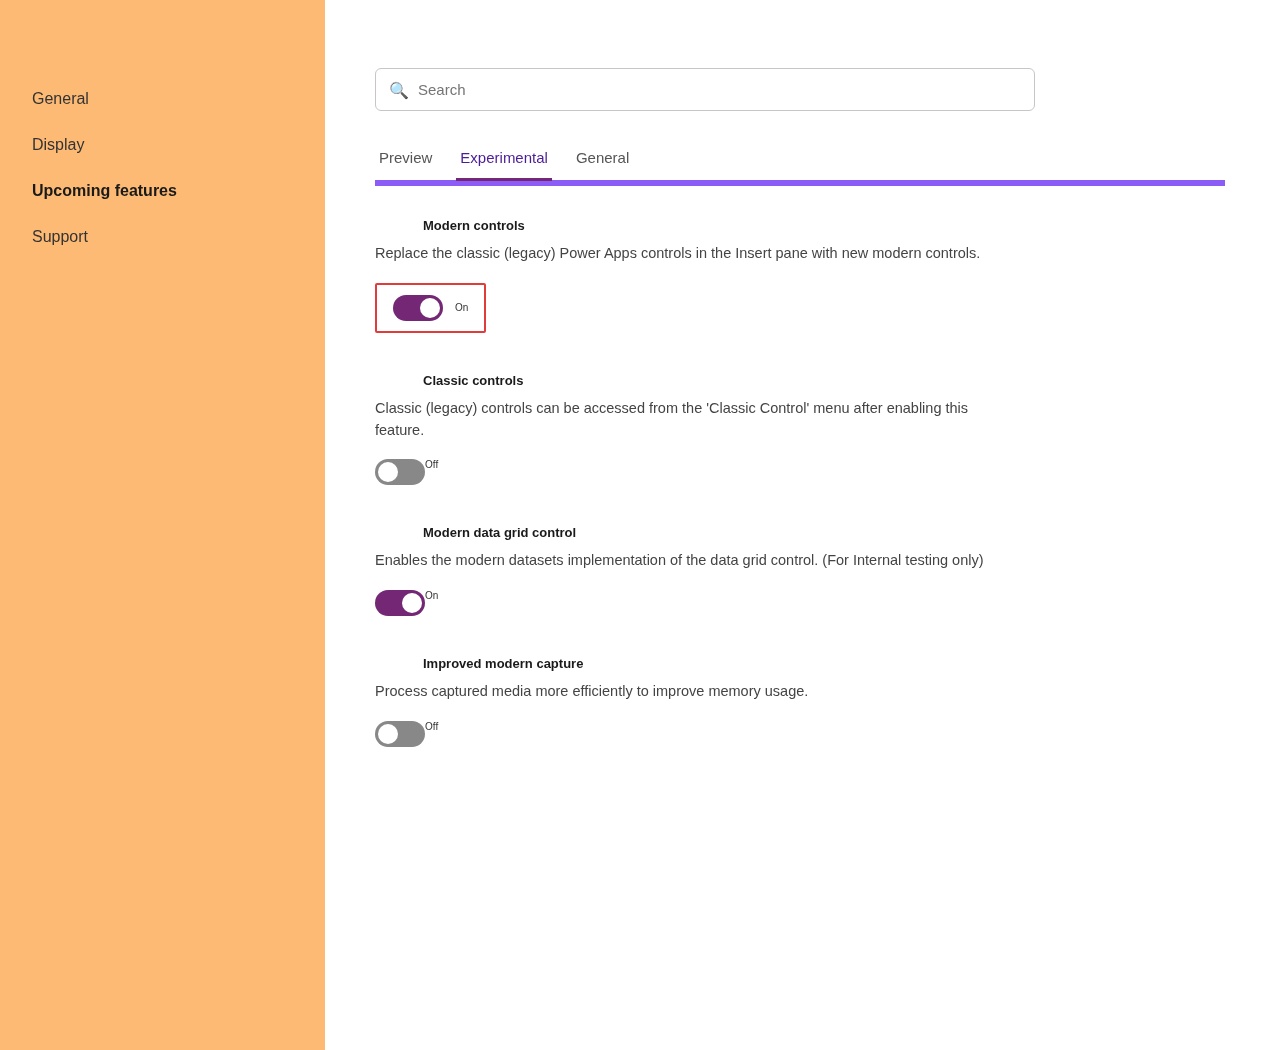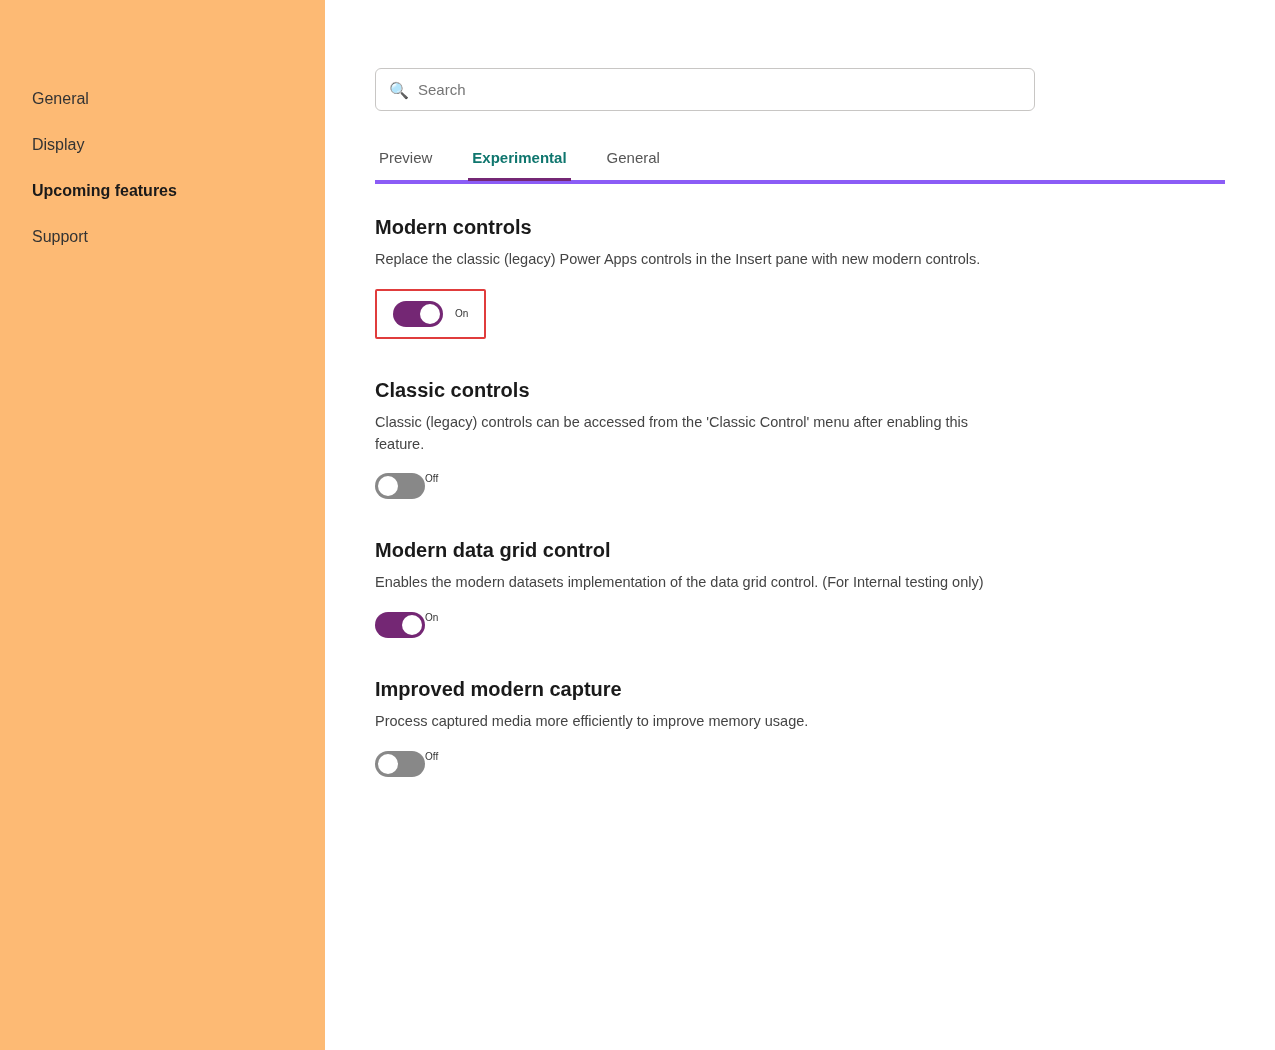--- a/index.html
+++ b/index.html
@@ -88,51 +88,52 @@
       border-radius: 6px;
       font-size: 15px;
       color: #666;
       outline: none;
       font-family: inherit;
     }
 
     
     .tabs {
       display: flex;
-      gap: 32px;
-      border-bottom: 4px solid #8b5cf6;
+      gap: 20px;
+      border-bottom: 6px solid #8b5cf6;
       margin-bottom: 32px;
     }
 
     .tab {
       padding: 10px 4px 12px 4px;
       font-size: 15px;
       color: #555;
       cursor: pointer;
       border-bottom: 3px solid transparent;
       margin-bottom: -1px;
       font-weight: 400;
     }
 
     .tab.active {
-      color: #0f766e;
+      color: #4c1d95;
       border-bottom: 3px solid #742774;
-      font-weight: 700;
+      font-weight: 400;
     }
 
     
     .feature-section {
       margin-bottom: 40px;
     }
 
     .feature-title {
-      font-size: 20px;
+      font-size: 13px;
       font-weight: 600;
       color: #1a1a1a;
       margin-bottom: 10px;
+      margin-left: 48px;
     }
 
     .feature-desc {
       font-size: 14.5px;
       color: #444;
       line-height: 1.5;
       margin-bottom: 18px;
       max-width: 640px;
     }
 

